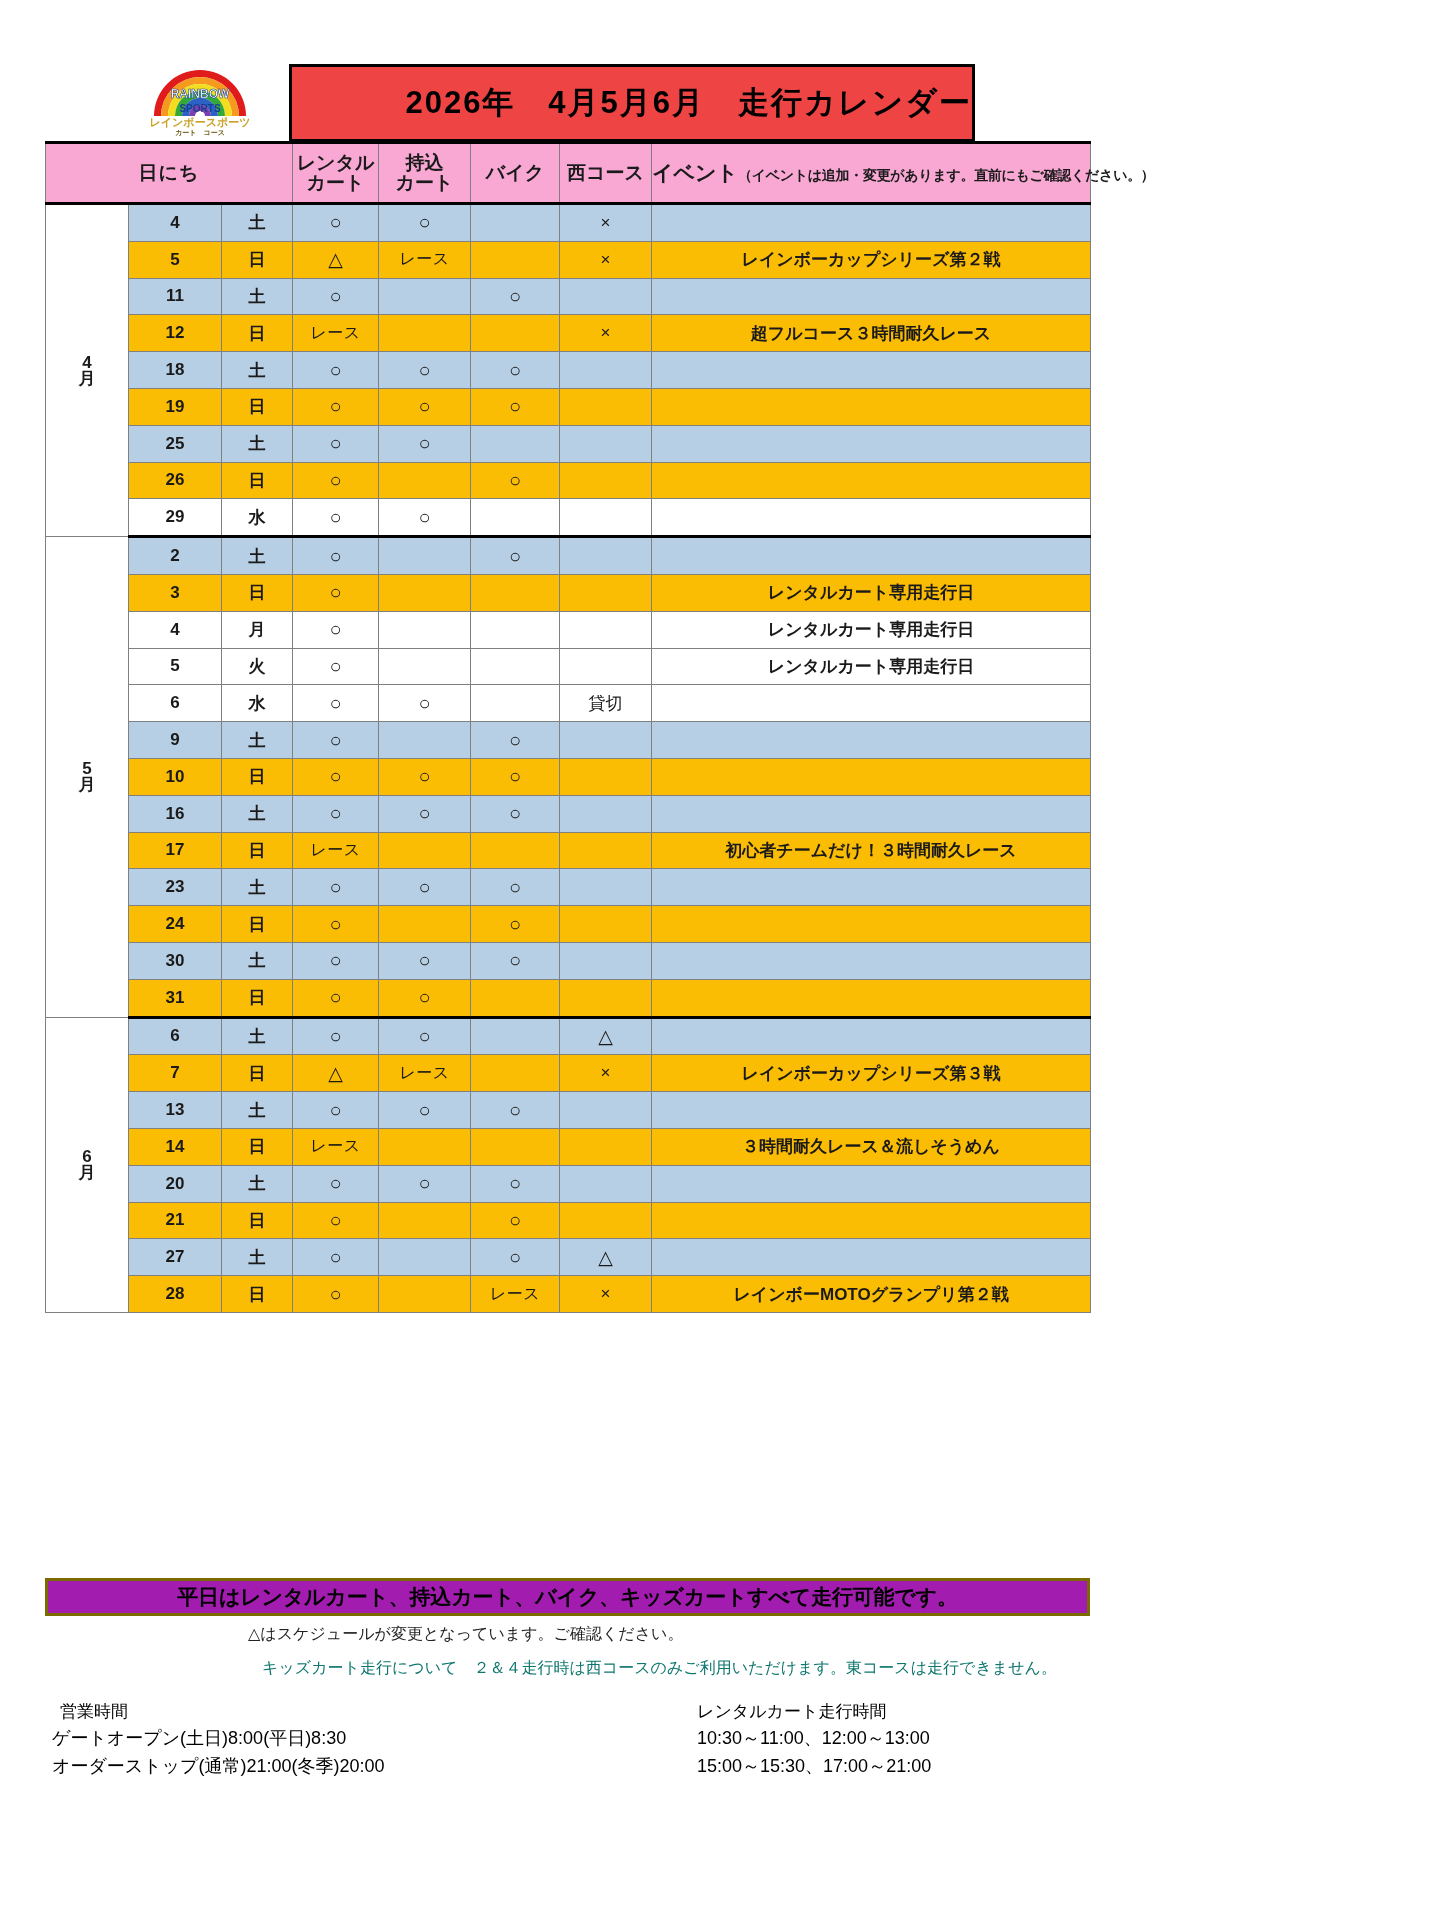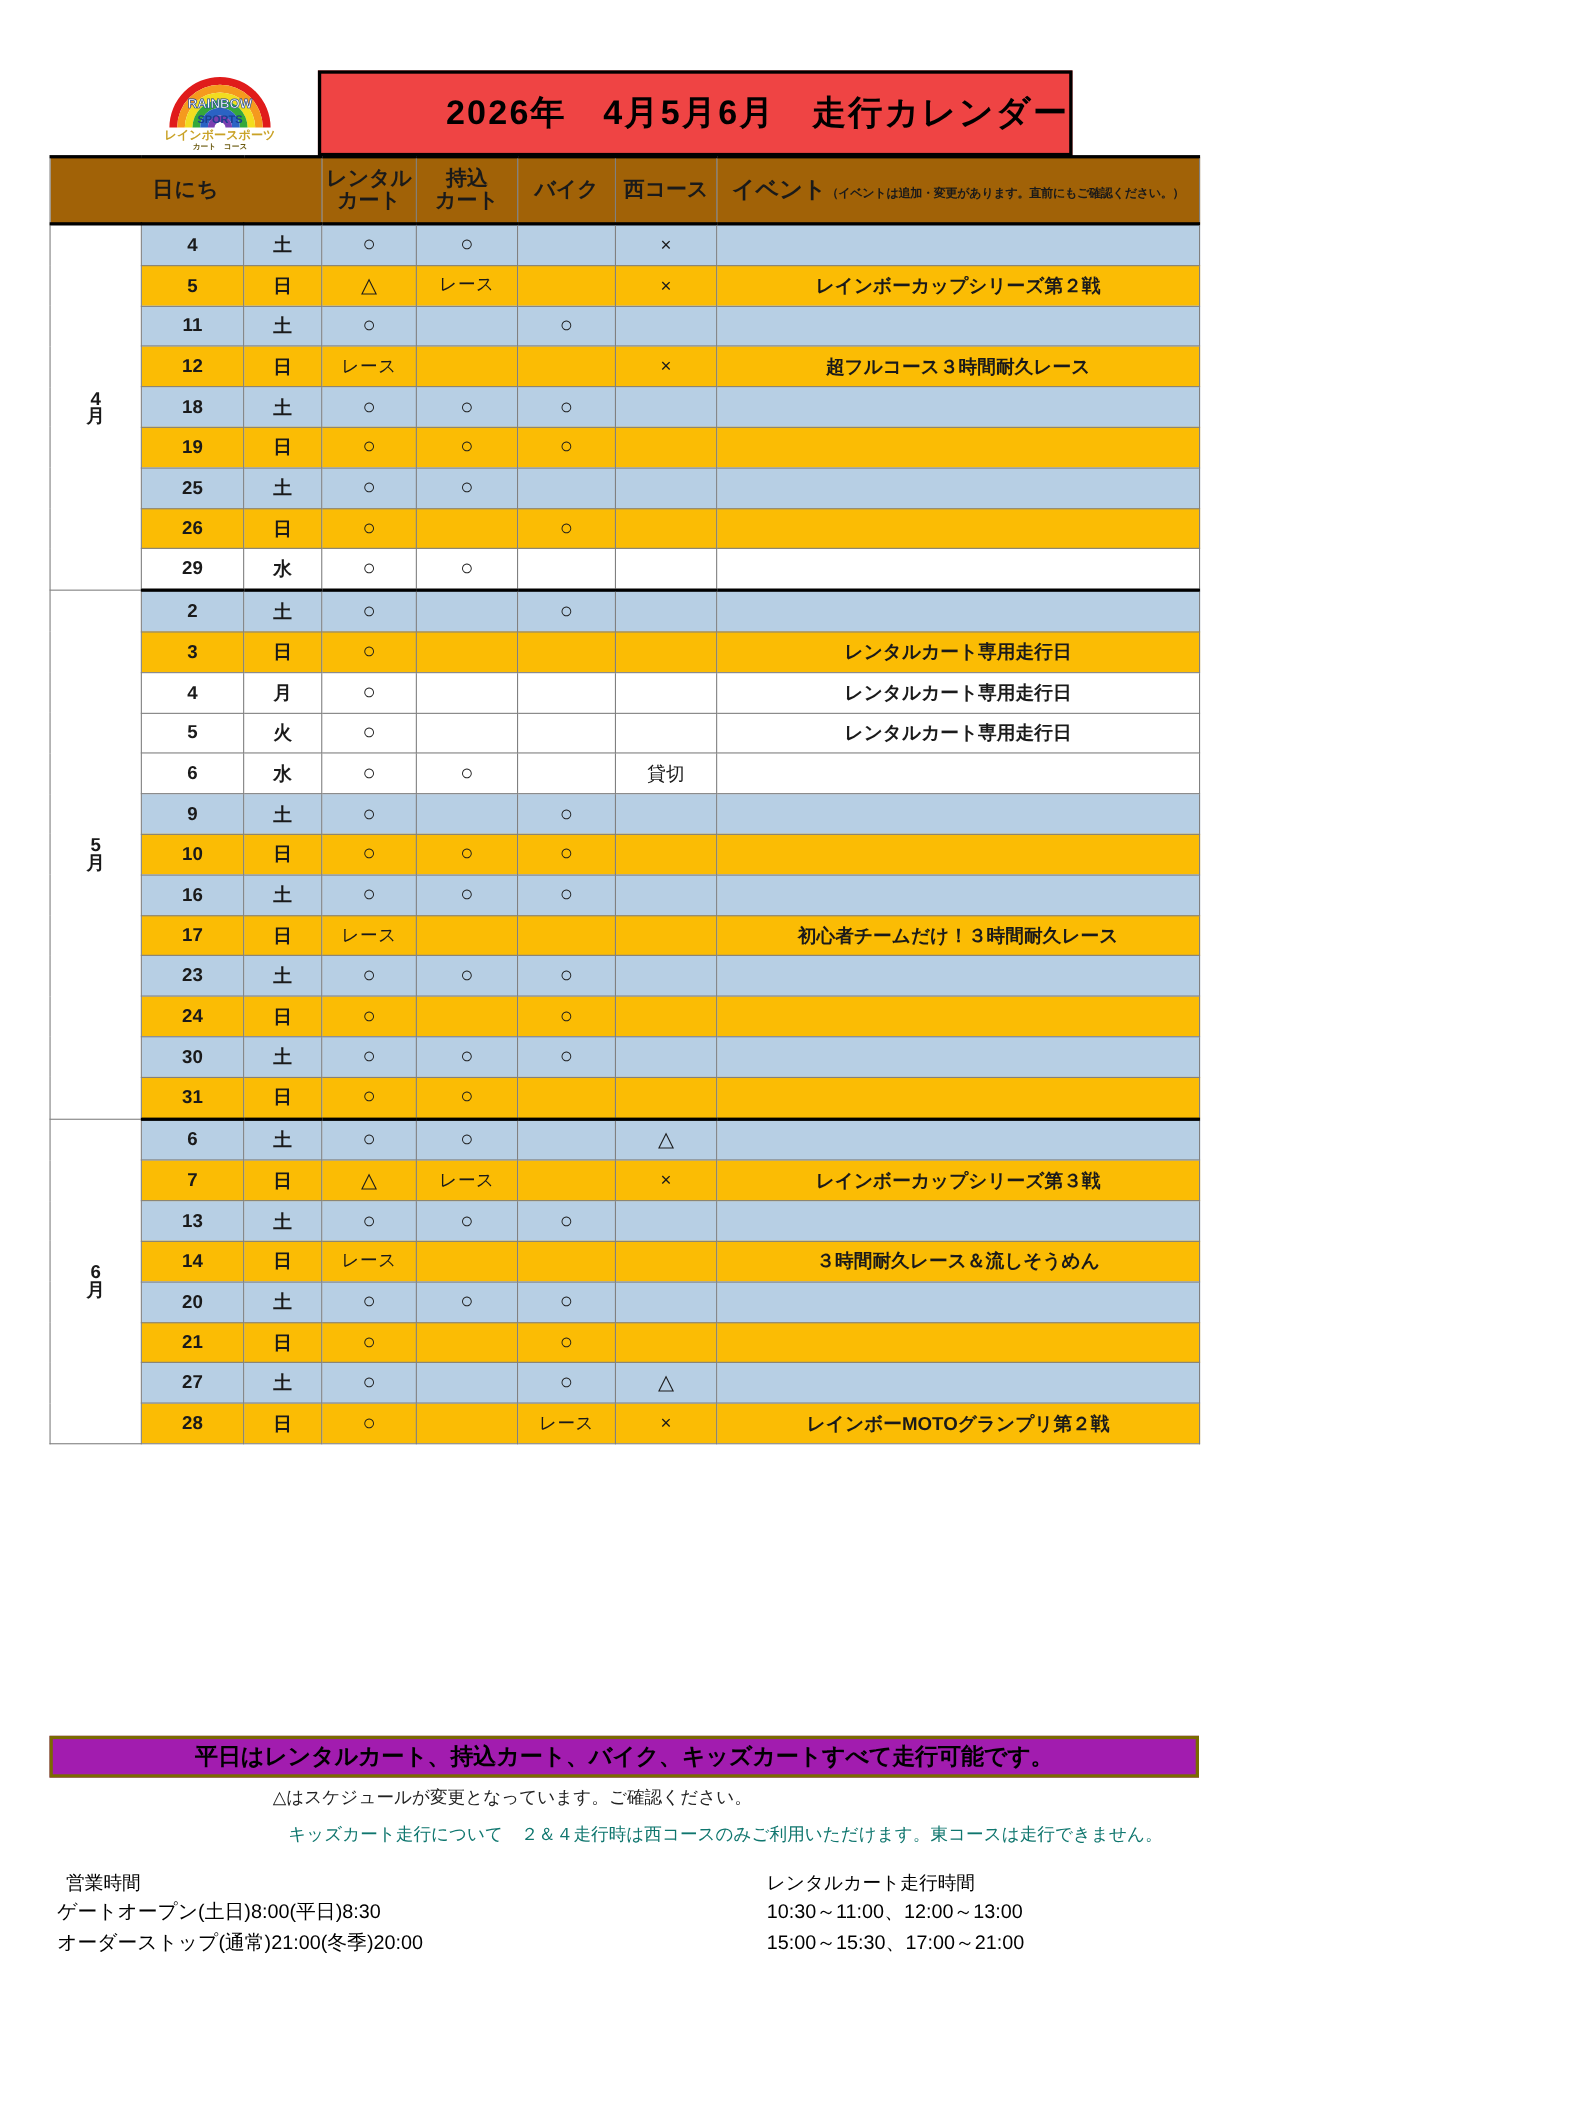--- a/index.html
+++ b/index.html
@@ -84,38 +84,38 @@
   col.c-bring { width: 92px; }
   col.c-bike  { width: 89px; }
   col.c-west  { width: 92px; }
   col.c-event { width: 439px; }
 
   
   tr.hdr td {
     height: 58px;
     border-top: 3px solid #000;
     border-bottom: 3px solid #000;
-    background: #a16207;
+    background: #f9a8d4;
     font-size: 19px;
     font-weight: bold;
     line-height: 1.05;
   }
   td.h-dates {
     border-right: 3px solid #000;
     font-size: 21px;
     letter-spacing: 1px;
   }
   td.h-event {
     border-left: 3px solid #000;
     text-align: left;
     padding-left: 6px;
     white-space: nowrap;
   }
   .h-event-main { font-size: 21px; font-weight: bold; }
-  .h-event-note { font-size: 11px; font-weight: bold; letter-spacing: -0.3px; }
+  .h-event-note { font-size: 14px; font-weight: bold; letter-spacing: -0.3px; }
 
   
   tr.row td { height: 35.8px; }
   td.month-cell {
     background: #ffffff;
     border-right: 3px solid #000;
     border-top: none;
     border-bottom: none;
     font-size: 44px;
     font-weight: bold;

